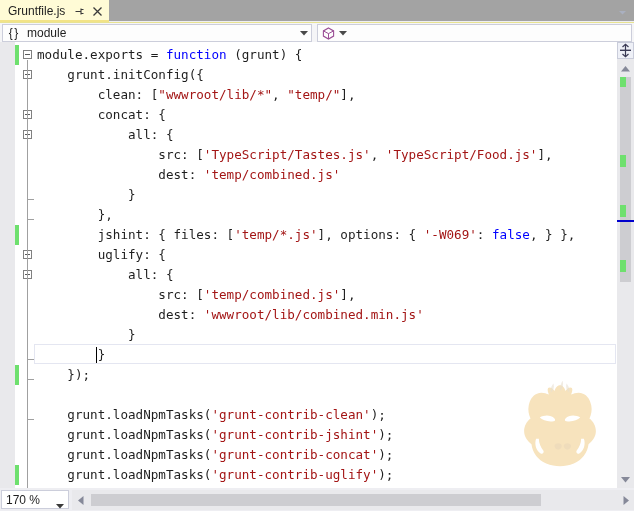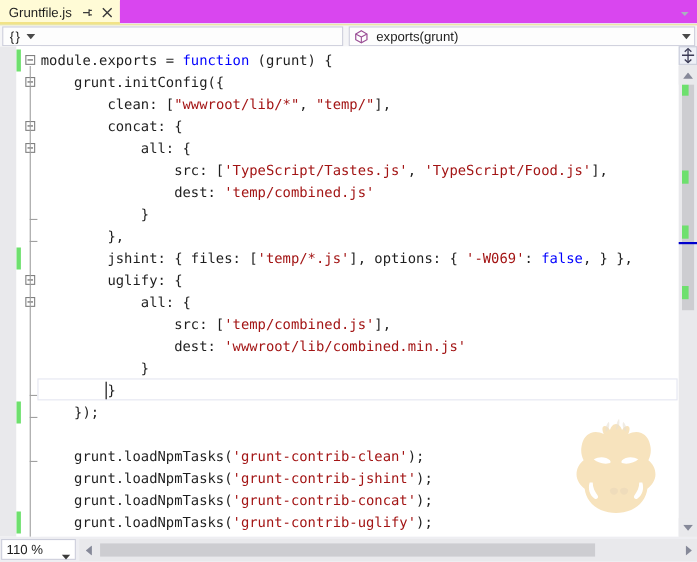--- a/index.html
+++ b/index.html
@@ -8,21 +8,21 @@
     background:#ffffff;
     font-family:"Liberation Sans", sans-serif;
     font-size:12px;
     -webkit-font-smoothing:antialiased;
   }
   #app{position:relative;width:634px;height:511px;overflow:hidden;background:#eeeef2;}
 
   
   .tabstrip{
     position:absolute;left:0;top:0;width:634px;height:21px;
-    background:#d946ef;
+    background:#a3a3a3;
   }
   .tab{
     position:absolute;left:0;top:0;height:21px;
     background:#fffbd6;
     border-top:1px solid #fffbd6;
     display:flex;align-items:center;
     padding:0 6px 0 8px;
     box-sizing:border-box;
   }
   .tab-label{
@@ -216,34 +216,34 @@
           <path d="M1 3 L4.5 6.5 L8 3 Z" fill="#aab0c0"></path>
         </svg>
     </span>
   </div>
 
   <div class="navbar">
     <div class="navdd" id="dd-scope" style="left:2px;width:310px;">
       <span class="nav-icon">
         <span class="brace-icon">{ }</span>
       </span>
+      <span class="nav-text">module</span>
       <span class="nav-arrow">
         <svg width="8" height="5" viewBox="0 0 8 5">
             <path d="M0 0 L4 4.6 L8 0 Z" fill="#4a4a4a"></path>
           </svg>
       </span>
     </div>
     <div class="navdd" id="dd-member" style="left:317px;right:2px;width:auto;">
       <span class="nav-icon">
         <svg width="13" height="13" viewBox="0 0 13 13">
           <path d="M6.5 1 L11.6 3.9 L11.6 9.1 L6.5 12 L1.4 9.1 L1.4 3.9 Z" fill="none" stroke="#9b4f96" stroke-width="1.1"></path>
           <path d="M6.5 6.6 L11.6 3.9 M6.5 6.6 L1.4 3.9 M6.5 6.6 L6.5 12" fill="none" stroke="#9b4f96" stroke-width="1"></path>
         </svg>
       </span>
-      <span class="nav-text">exports(grunt)</span>
       <span class="nav-arrow">
         <svg width="8" height="5" viewBox="0 0 8 5">
             <path d="M0 0 L4 4.6 L8 0 Z" fill="#4a4a4a"></path>
           </svg>
       </span>
     </div>
   </div>
 
   <div class="editor">
     <div class="margin-indicator"></div>
@@ -329,21 +329,21 @@
     <svg width="15" height="15" viewBox="0 0 15 15">
       <path d="M7.5 1.5 L7.5 13.5" stroke="#3a3a55" stroke-width="1.2"></path>
       <path d="M2 7.3 L13 7.3" stroke="#3a3a55" stroke-width="1.4"></path>
       <path d="M4.5 4 L7.5 1.2 L10.5 4" fill="none" stroke="#3a3a55" stroke-width="1.2"></path>
       <path d="M4.5 11 L7.5 13.8 L10.5 11" fill="none" stroke="#3a3a55" stroke-width="1.2"></path>
     </svg>
   </div>
 
   <div class="bottombar">
     <div class="zoombox">
-      <span class="zv">110 %</span>
+      <span class="zv">170 %</span>
       <span class="za">
         <svg width="8" height="5" viewBox="0 0 8 5">
             <path d="M0 0 L4 4.6 L8 0 Z" fill="#3a3a3a"></path>
           </svg>
       </span>
     </div>
     <div class="hscroll">
       <div class="hs-left">
         <svg width="6" height="9" viewBox="0 0 6 9">
             <path d="M5.5 0 L0 4.5 L5.5 9 Z" fill="#868999"></path>

